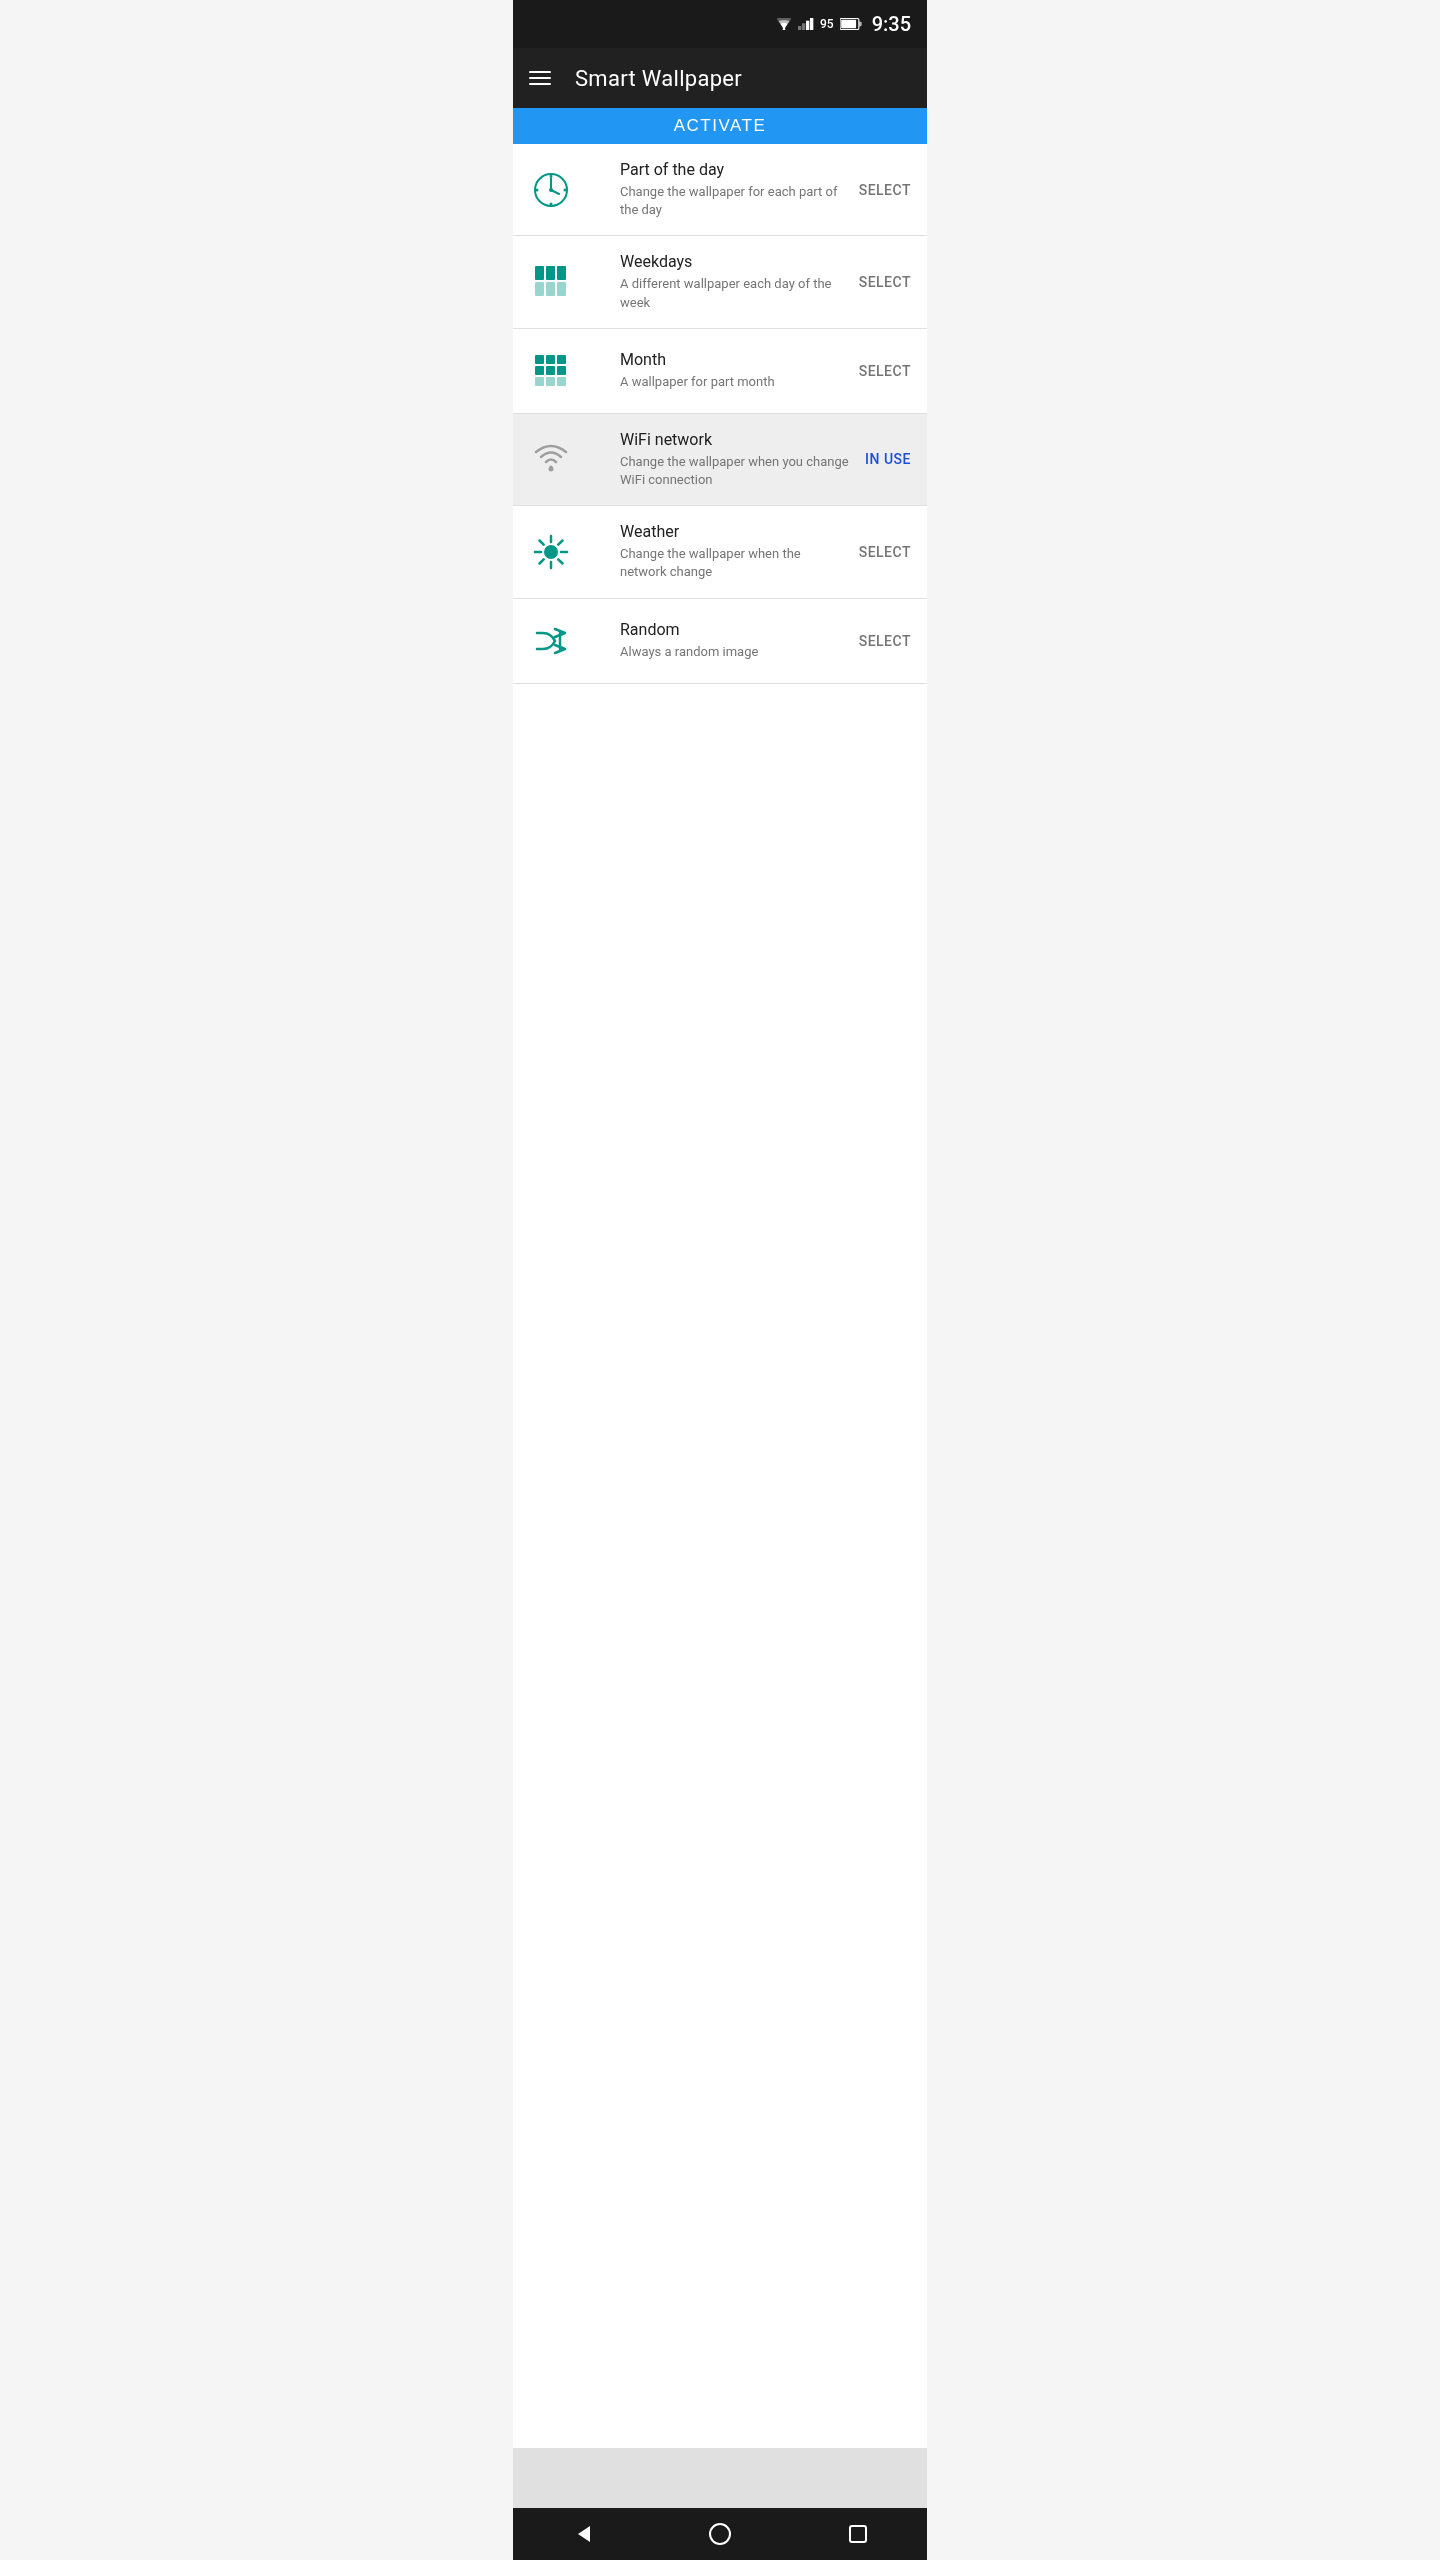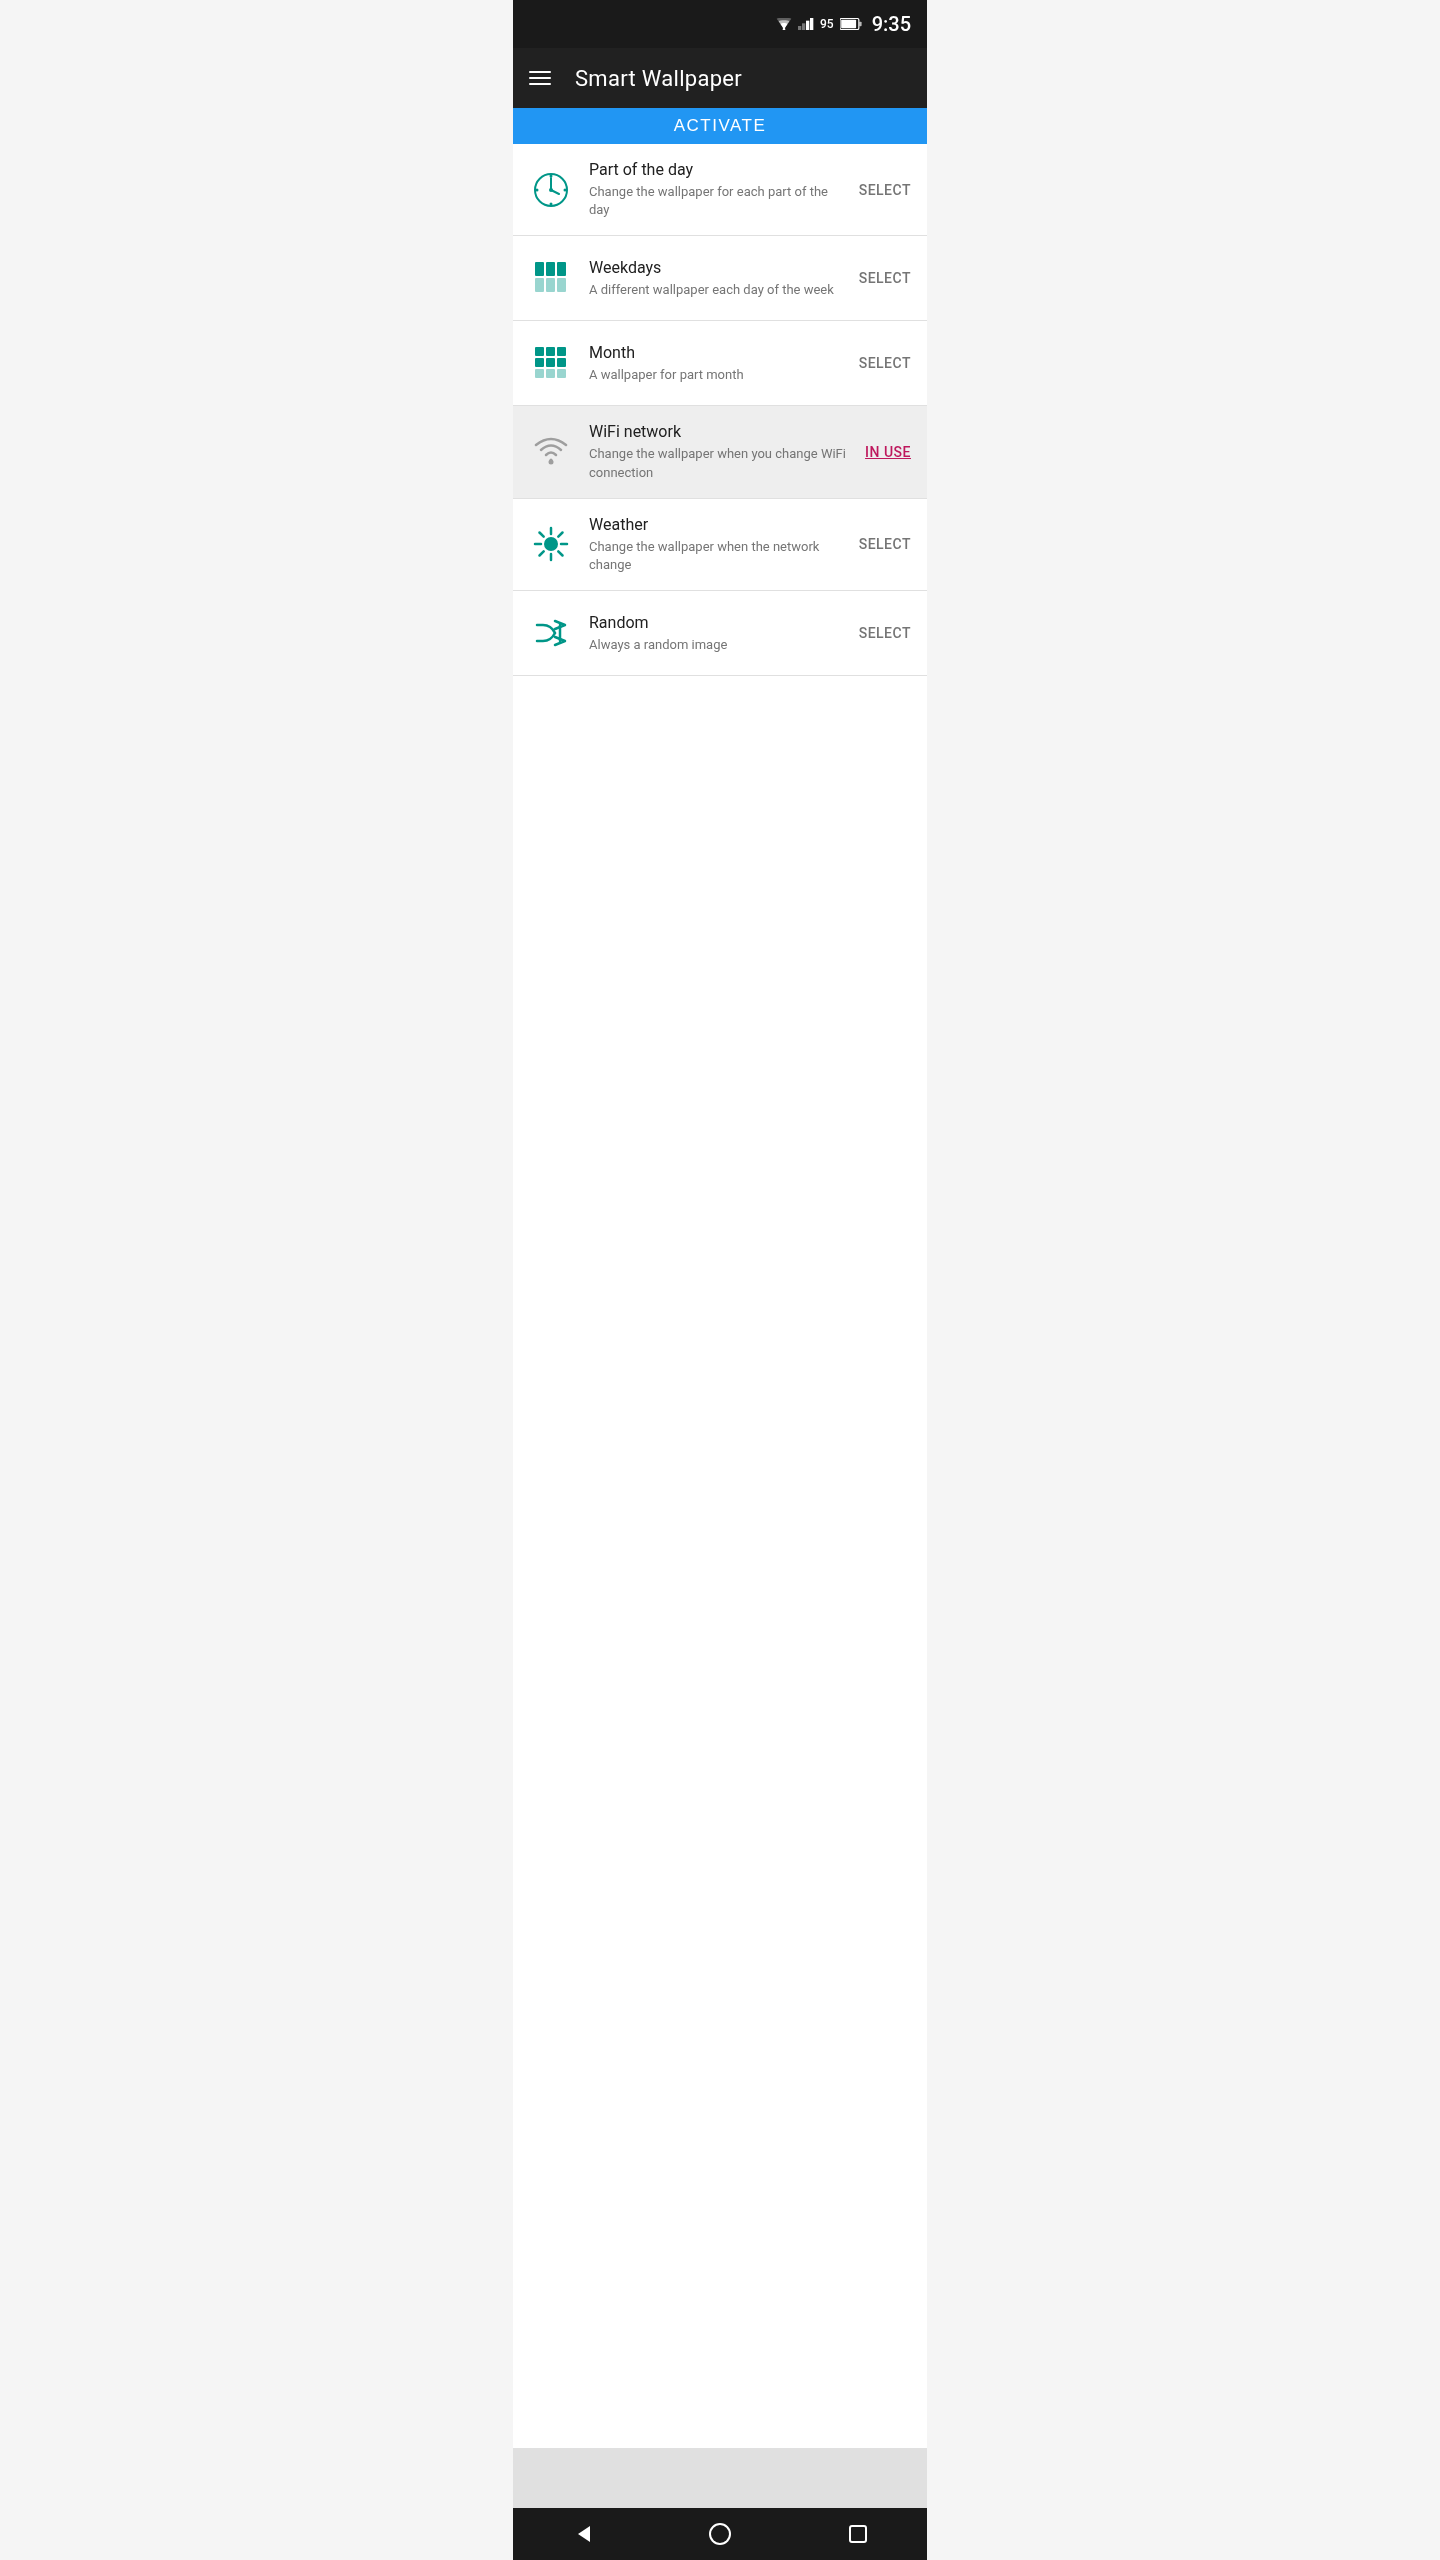--- a/index.html
+++ b/index.html
@@ -110,20 +110,21 @@
       height: 44px;
       display: flex;
       align-items: center;
       justify-content: center;
       flex-shrink: 0;
       margin-right: 16px;
     }
 
     .item-content {
       flex: 1;
+      margin-left: 31px;
     }
 
     .item-title {
       font-size: 16px;
       color: #212121;
       margin-bottom: 4px;
       font-weight: 400;
     }
 
     .item-subtitle {
@@ -135,22 +136,21 @@
     .item-action {
       font-size: 14px;
       color: #757575;
       font-weight: 500;
       letter-spacing: 0.5px;
       margin-left: 12px;
       flex-shrink: 0;
     }
 
     .item-action.in-use {
-      color: #be185d;
-      text-decoration: underline;
+      color: #1d4ed8;
     }
 
     
     .bottom-nav {
       background: #1a1a1a;
       height: 52px;
       display: flex;
       align-items: center;
       justify-content: space-around;
     }

